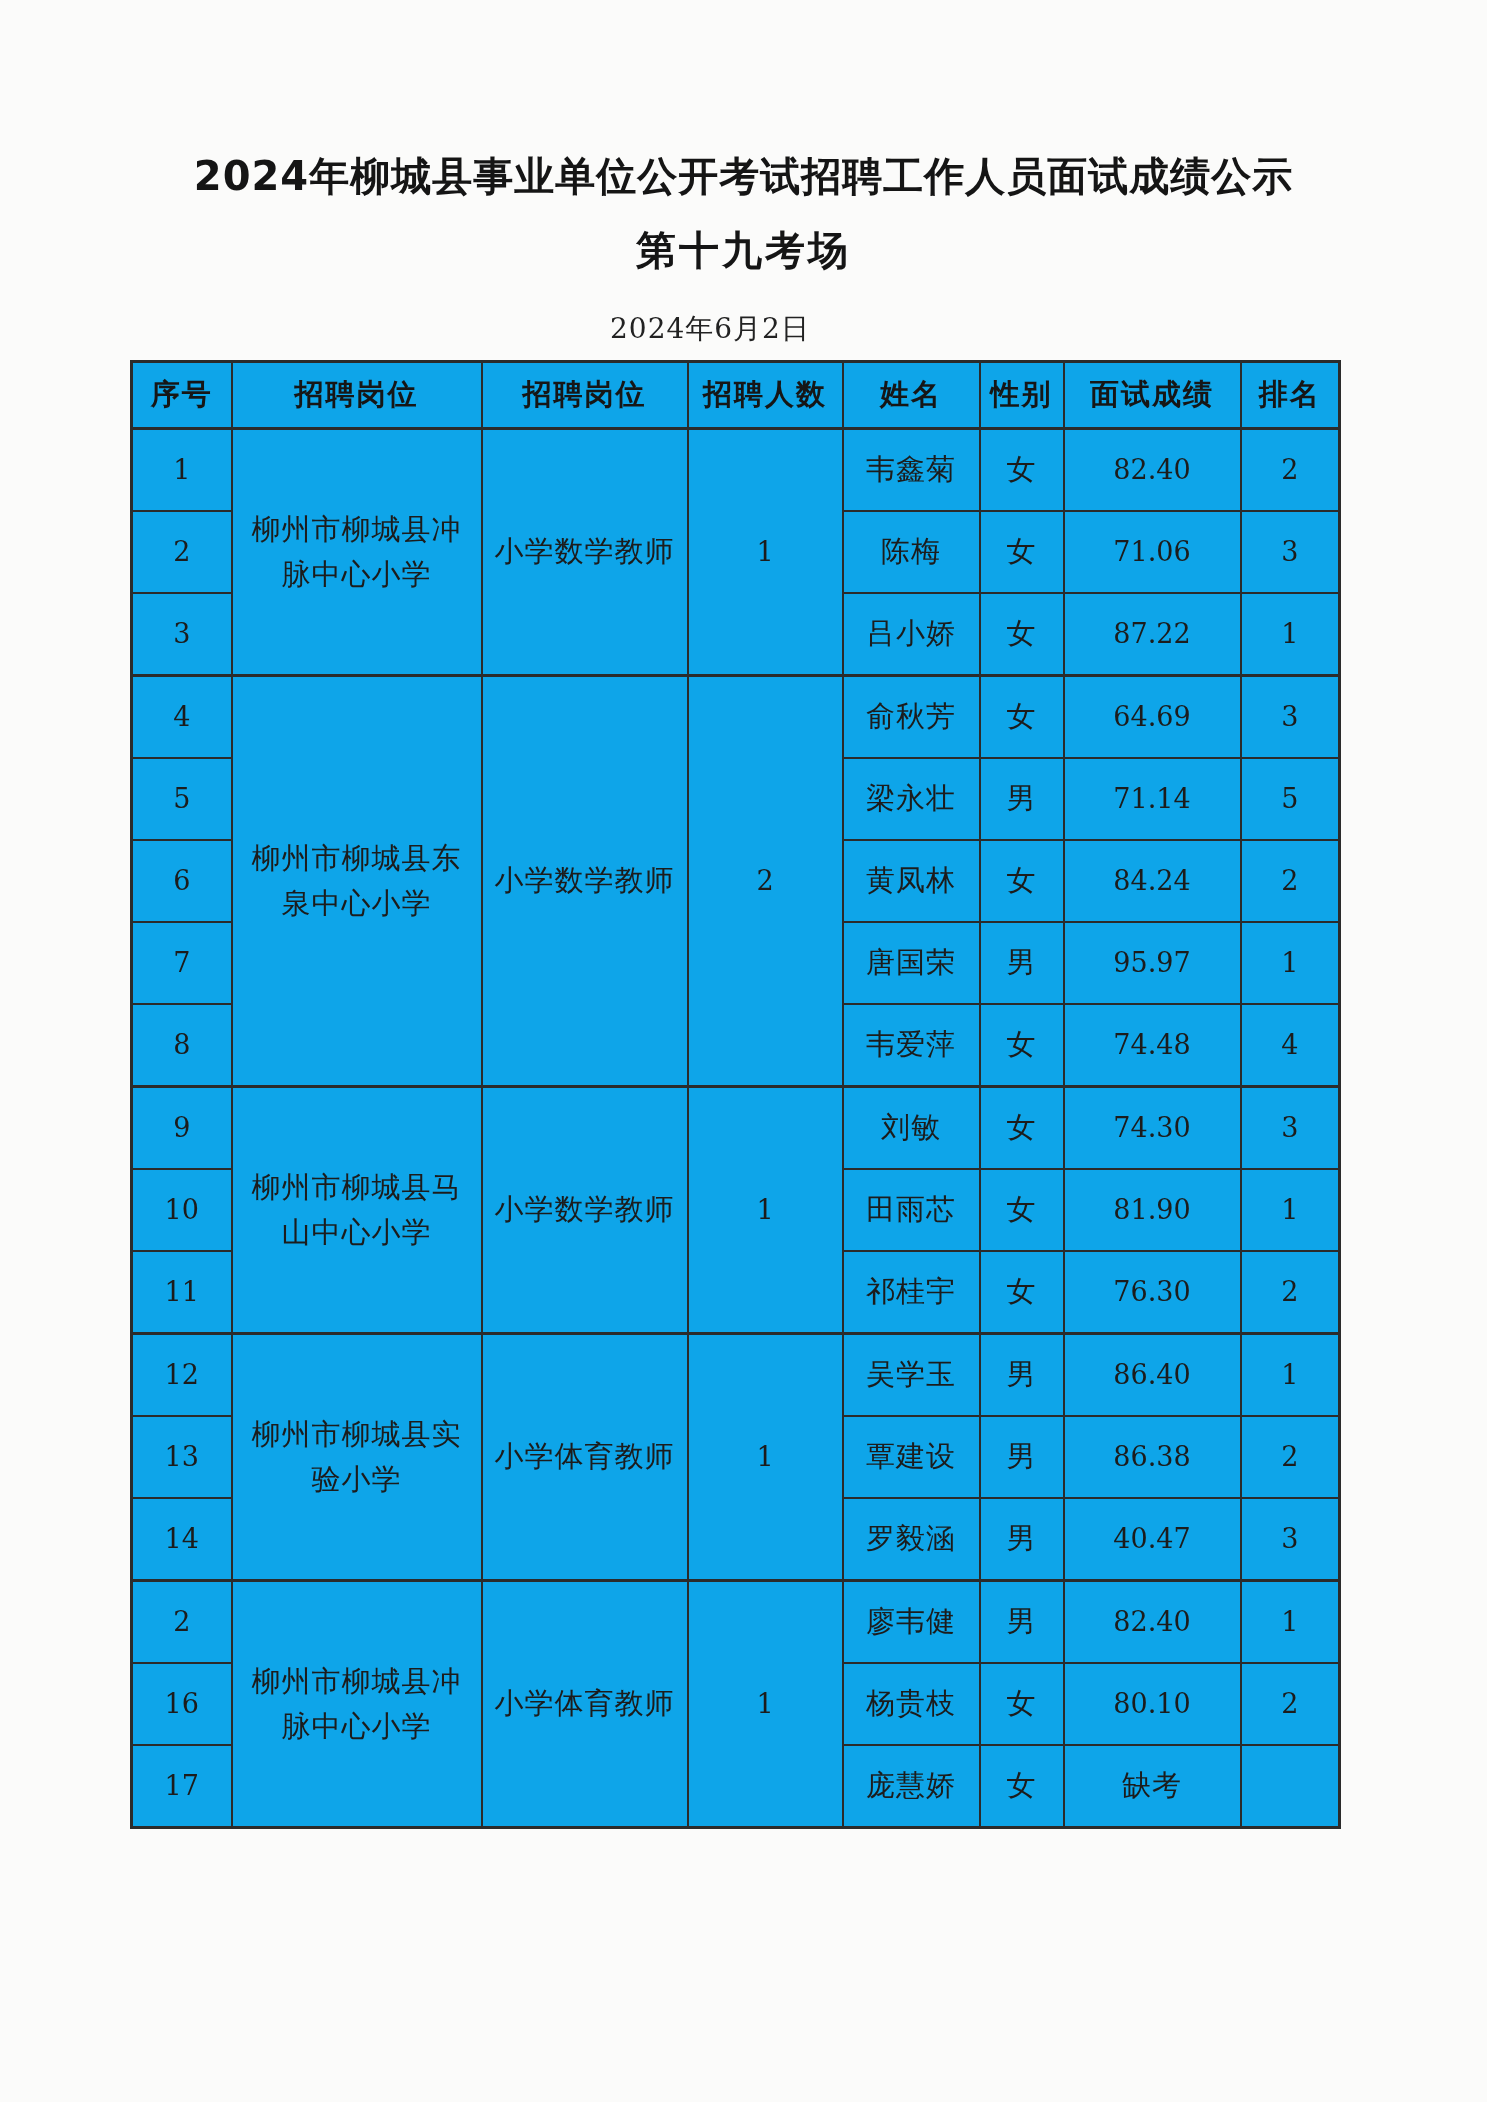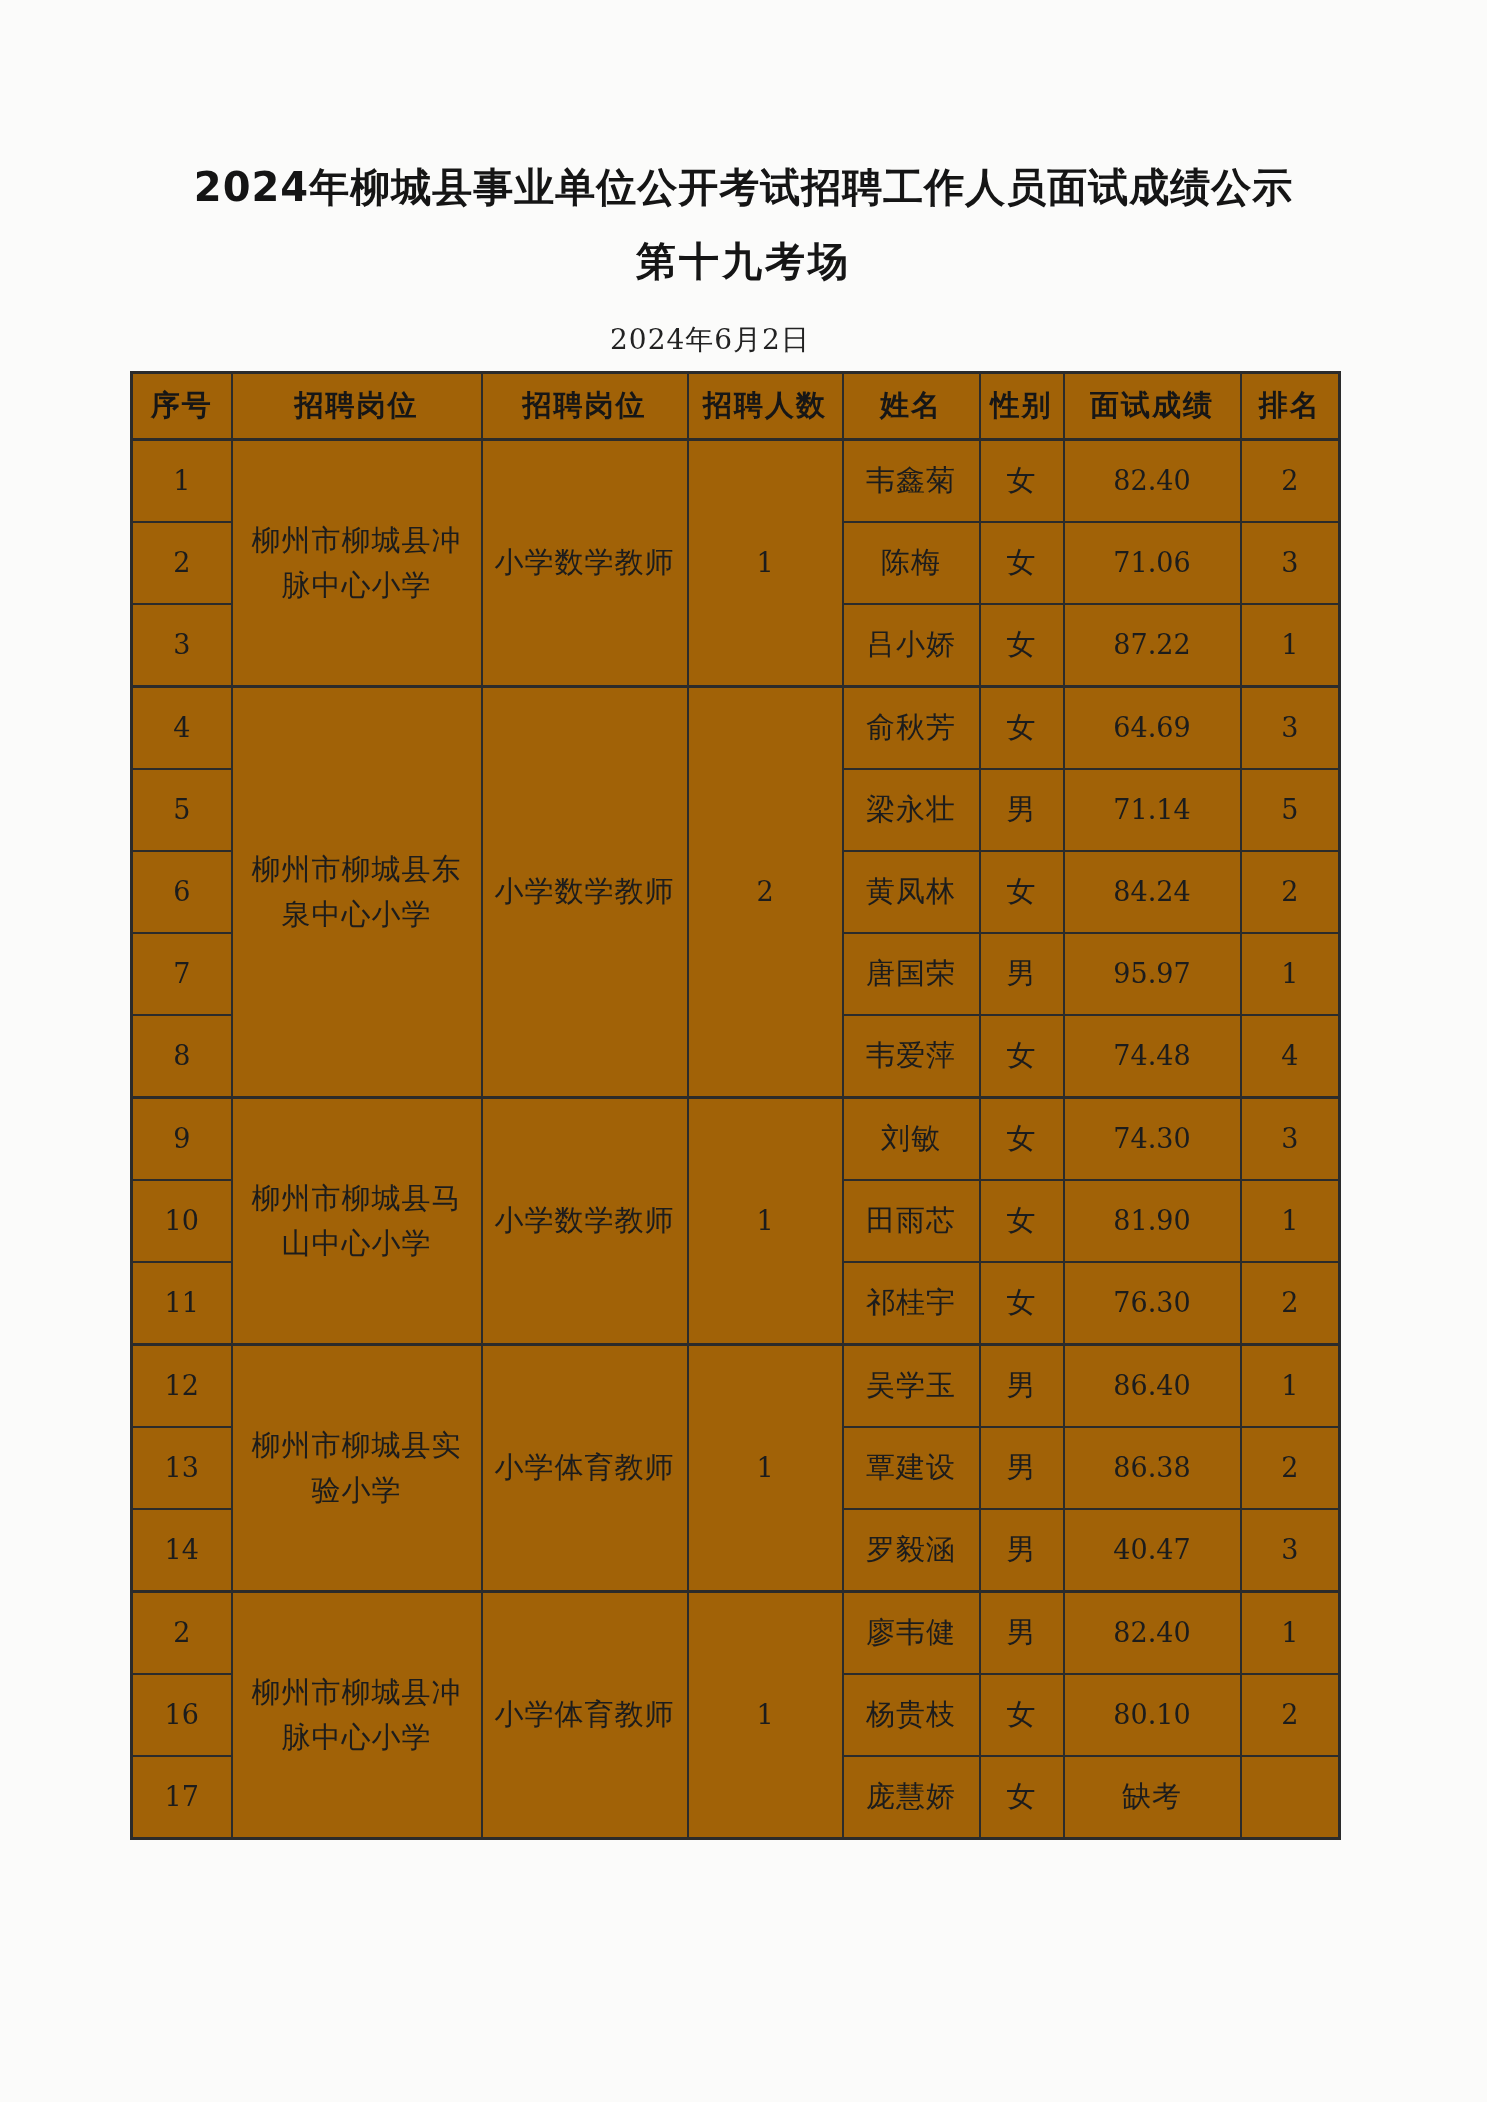--- a/index.html
+++ b/index.html
@@ -4,21 +4,21 @@
 <style>
   html, body {
     margin: 0;
     padding: 0;
     background: #fbfbfa;
   }
   .page {
     position: relative;
     width: 1487px;
     height: 2089px;
-    margin: 11px auto;
+    margin: 0 auto;
     background: #fbfbfa;
     color: #1e1e1e;
     font-family: "DejaVu Serif", "Liberation Serif", serif;
     overflow: hidden;
   }
   .page-title {
     margin: 0;
     padding-top: 152px;
     text-align: center;
     font-family: "DejaVu Sans", "Liberation Sans", sans-serif;
@@ -48,21 +48,21 @@
     padding-right: 48px;
     font-size: 28px;
     letter-spacing: 1px;
     color: #222;
   }
   table.results {
     margin-top: 12px;
     width: 1208px;
     border-collapse: collapse;
     table-layout: fixed;
-    background: #a16207;
+    background: #0ea5e9;
   }
   table.results, table.results th, table.results td {
     border: 2px solid #2b2b2b;
   }
   table.results {
     border-width: 3px;
   }
   table.results thead th {
     border-bottom-width: 3px;
     height: 64px;

